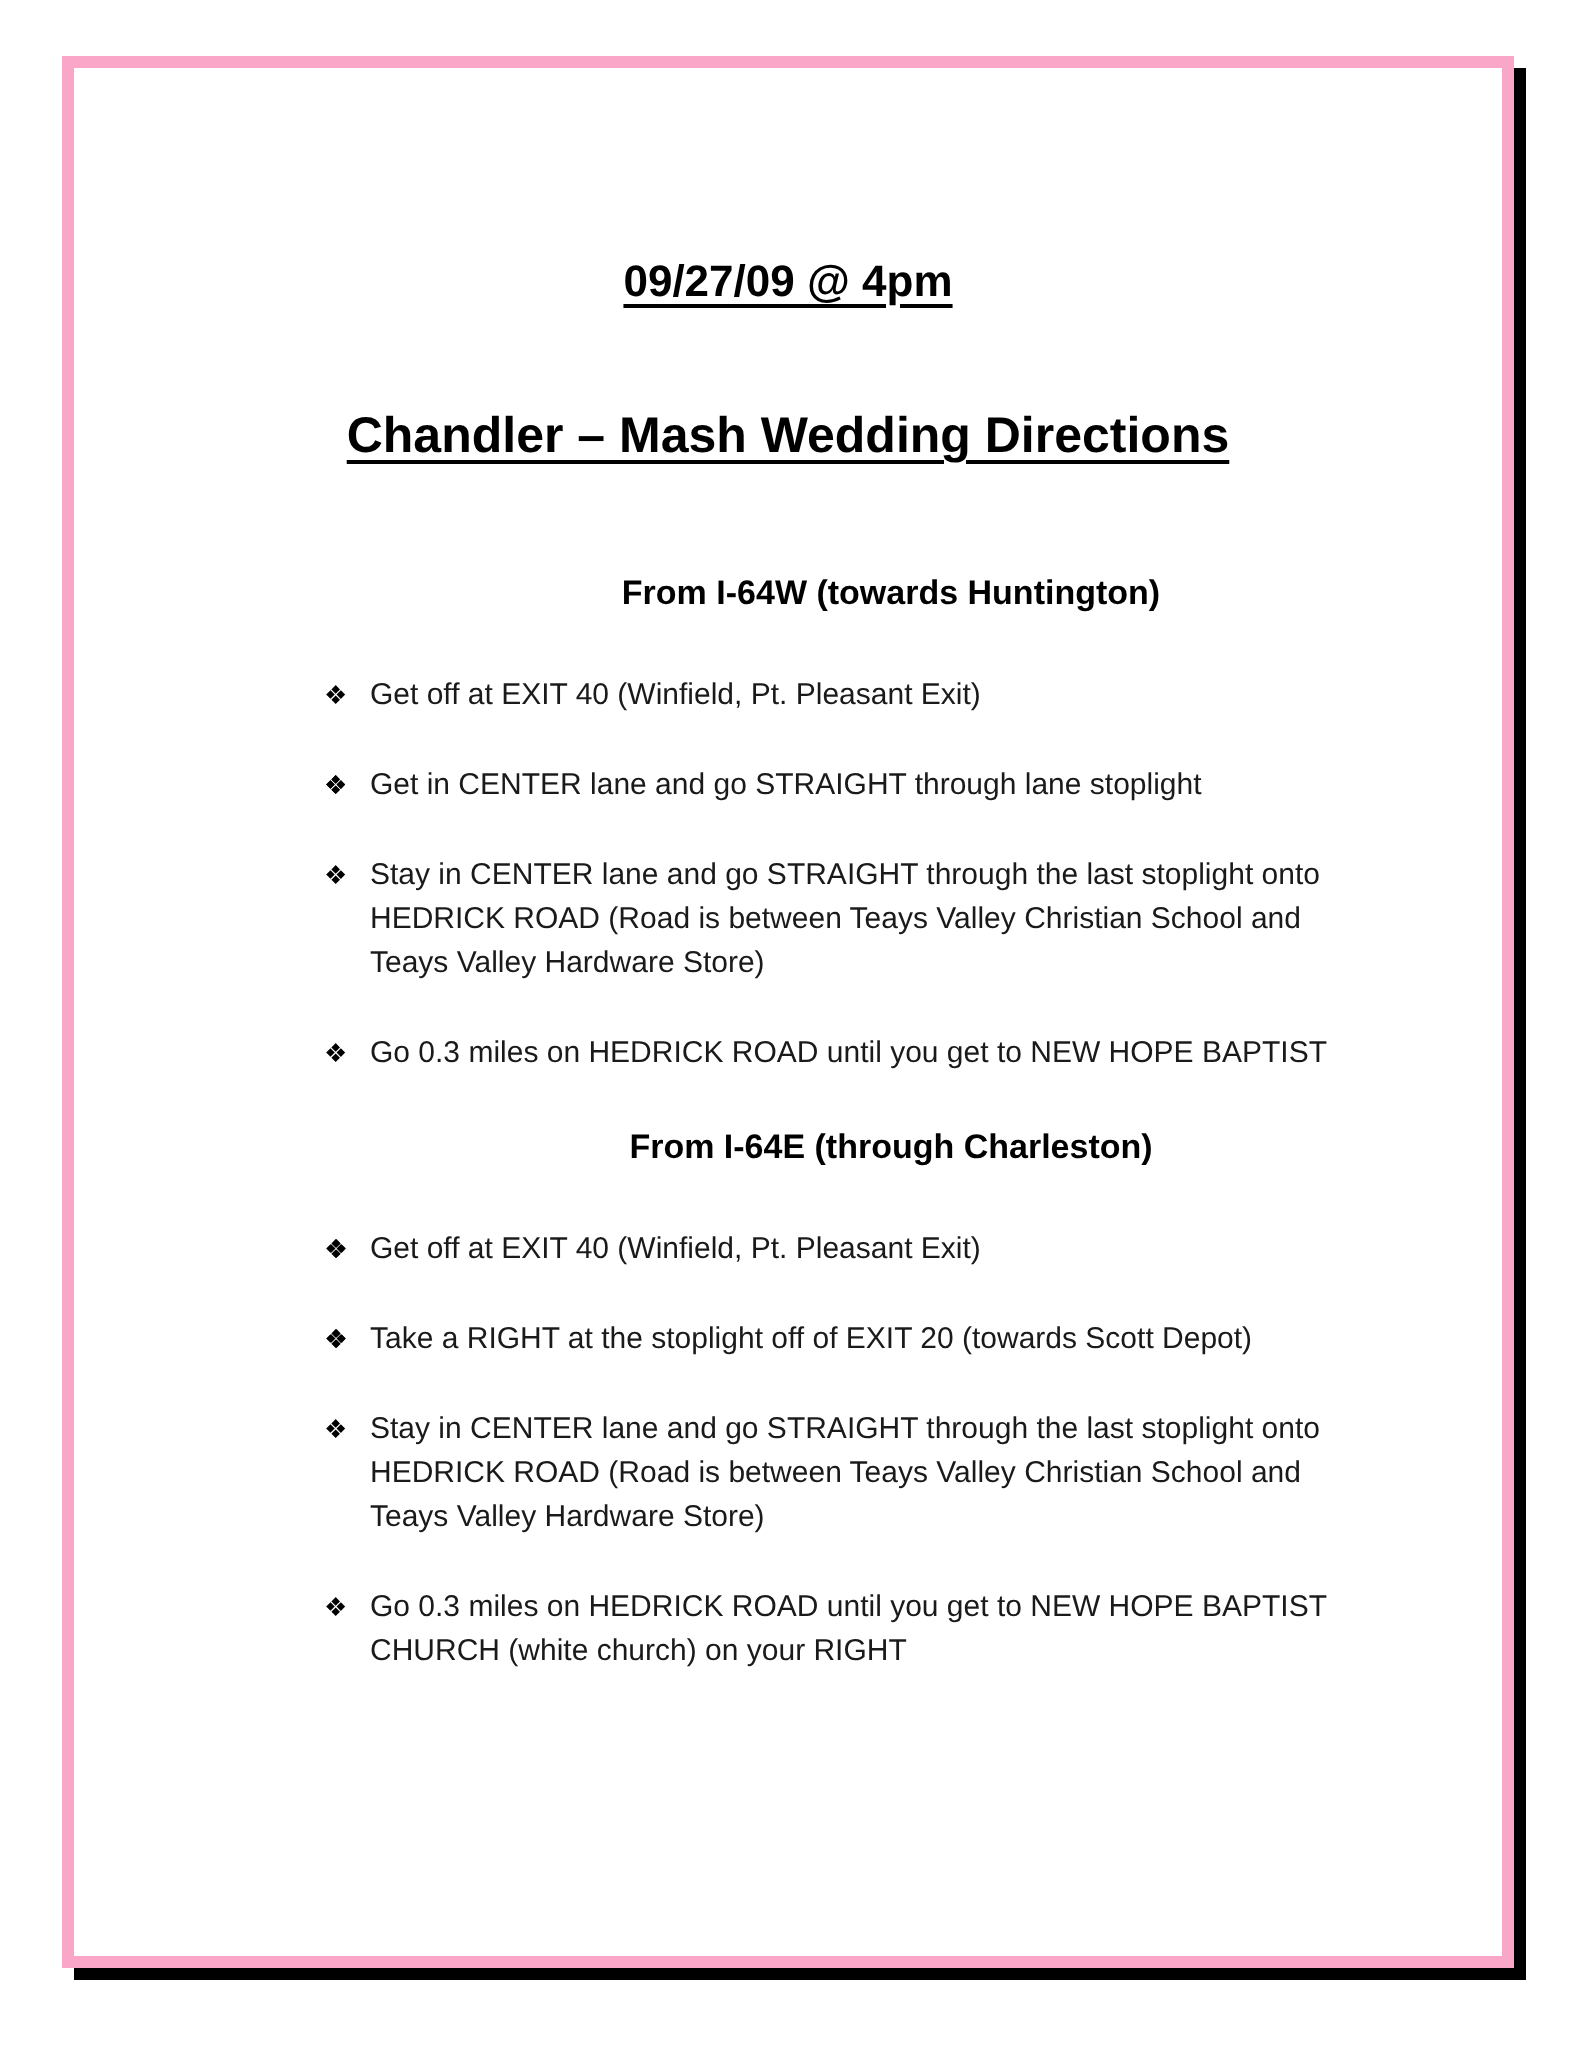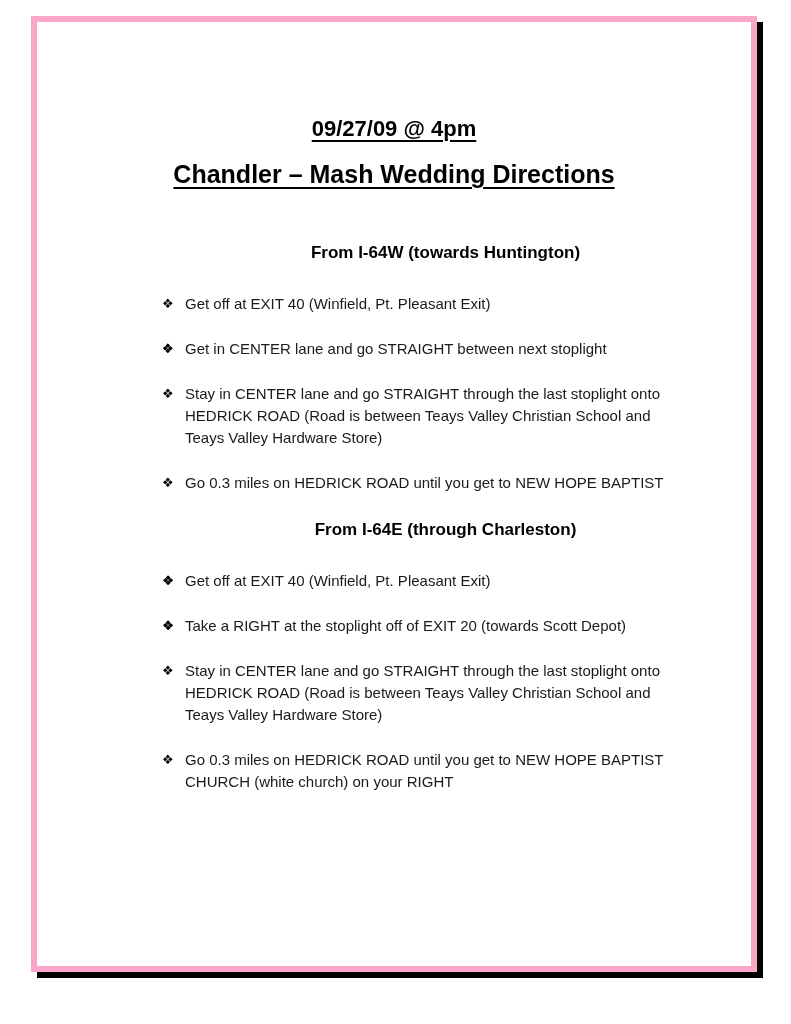--- a/index.html
+++ b/index.html
@@ -13,38 +13,38 @@
   .canvas {
     position: relative;
     width: 791px;
     height: 1024px;
     background: #ffffff;
     overflow: hidden;
   }
   .page {
     position: absolute;
     left: 31px;
-    top: 16px;
+    top: 28px;
     width: 714px;
     height: 944px;
     background: #ffffff;
     border: 6px solid var(--border-pink, #f9a6c8);
     box-shadow: 6px 6px 0 0 var(--shadow-col, #000000);
     box-sizing: content-box;
     color: #1a1a1a;
   }
   .doc-title1 {
     margin-top: 94px;
     text-align: center;
     font-size: 22px;
     font-weight: bold;
     color: #000000;
   }
   .doc-title2 {
-    margin-top: 18px;
+    margin-top: 50px;
     text-align: center;
     font-size: 25px;
     font-weight: bold;
     color: #000000;
   }
   .u {
     text-decoration: underline;
     text-decoration-thickness: 2px;
     text-underline-offset: 4px;
   }
@@ -104,21 +104,21 @@
     <ul class="bullets">
       <li>
         <span class="marker">❖</span>
         <span class="line">Get off at EXIT 40 (Winfield, Pt. Pleasant Exit)</span>
       </li>
       <li>
         <span class="marker">❖</span>
       </li>
       <li>
         <span class="marker">❖</span>
-        <span class="line">Get in CENTER lane and go STRAIGHT between next stoplight</span>
+        <span class="line">Get in CENTER lane and go STRAIGHT through lane stoplight</span>
       </li>
       <li>
         <span class="marker">❖</span>
         <span class="line">Stay in CENTER lane and go STRAIGHT through the last stoplight onto</span>
         <span class="line">HEDRICK ROAD (Road is between Teays Valley Christian School and</span>
         <span class="line">Teays Valley Hardware Store)</span>
       </li>
       <li>
         <span class="marker">❖</span>
         <span class="line">Go 0.3 miles on HEDRICK ROAD until you get to NEW HOPE BAPTIST</span>

